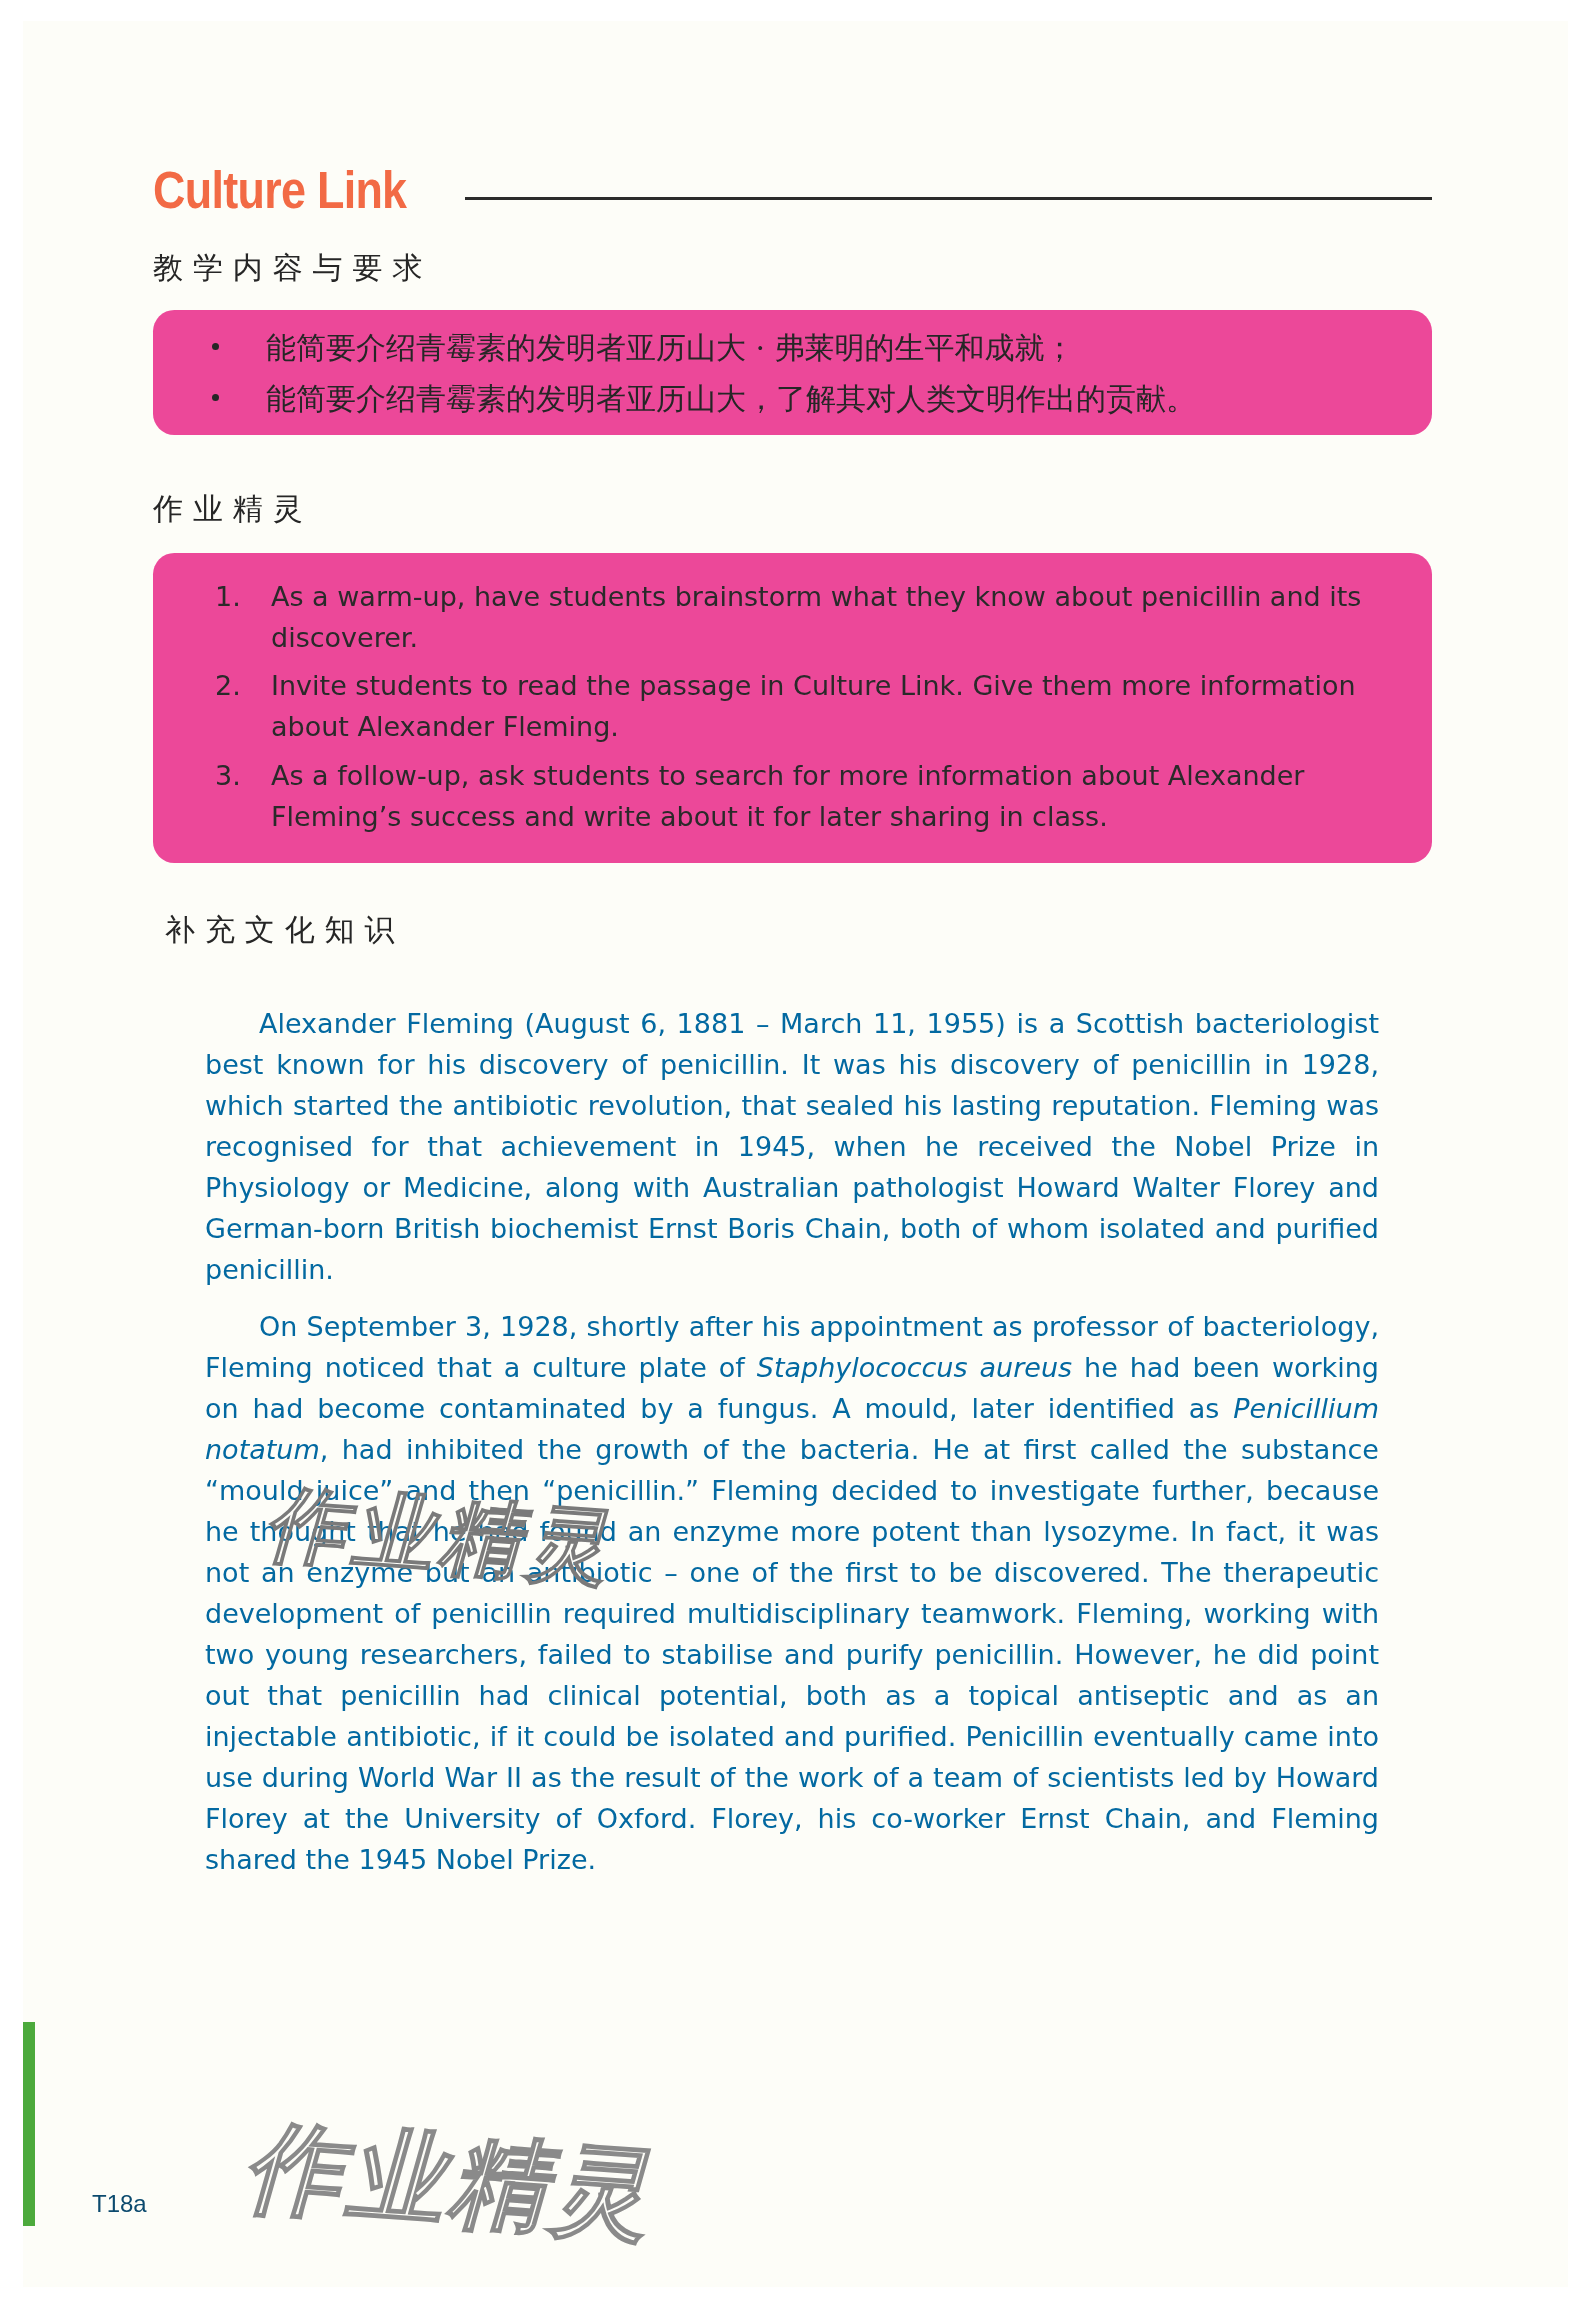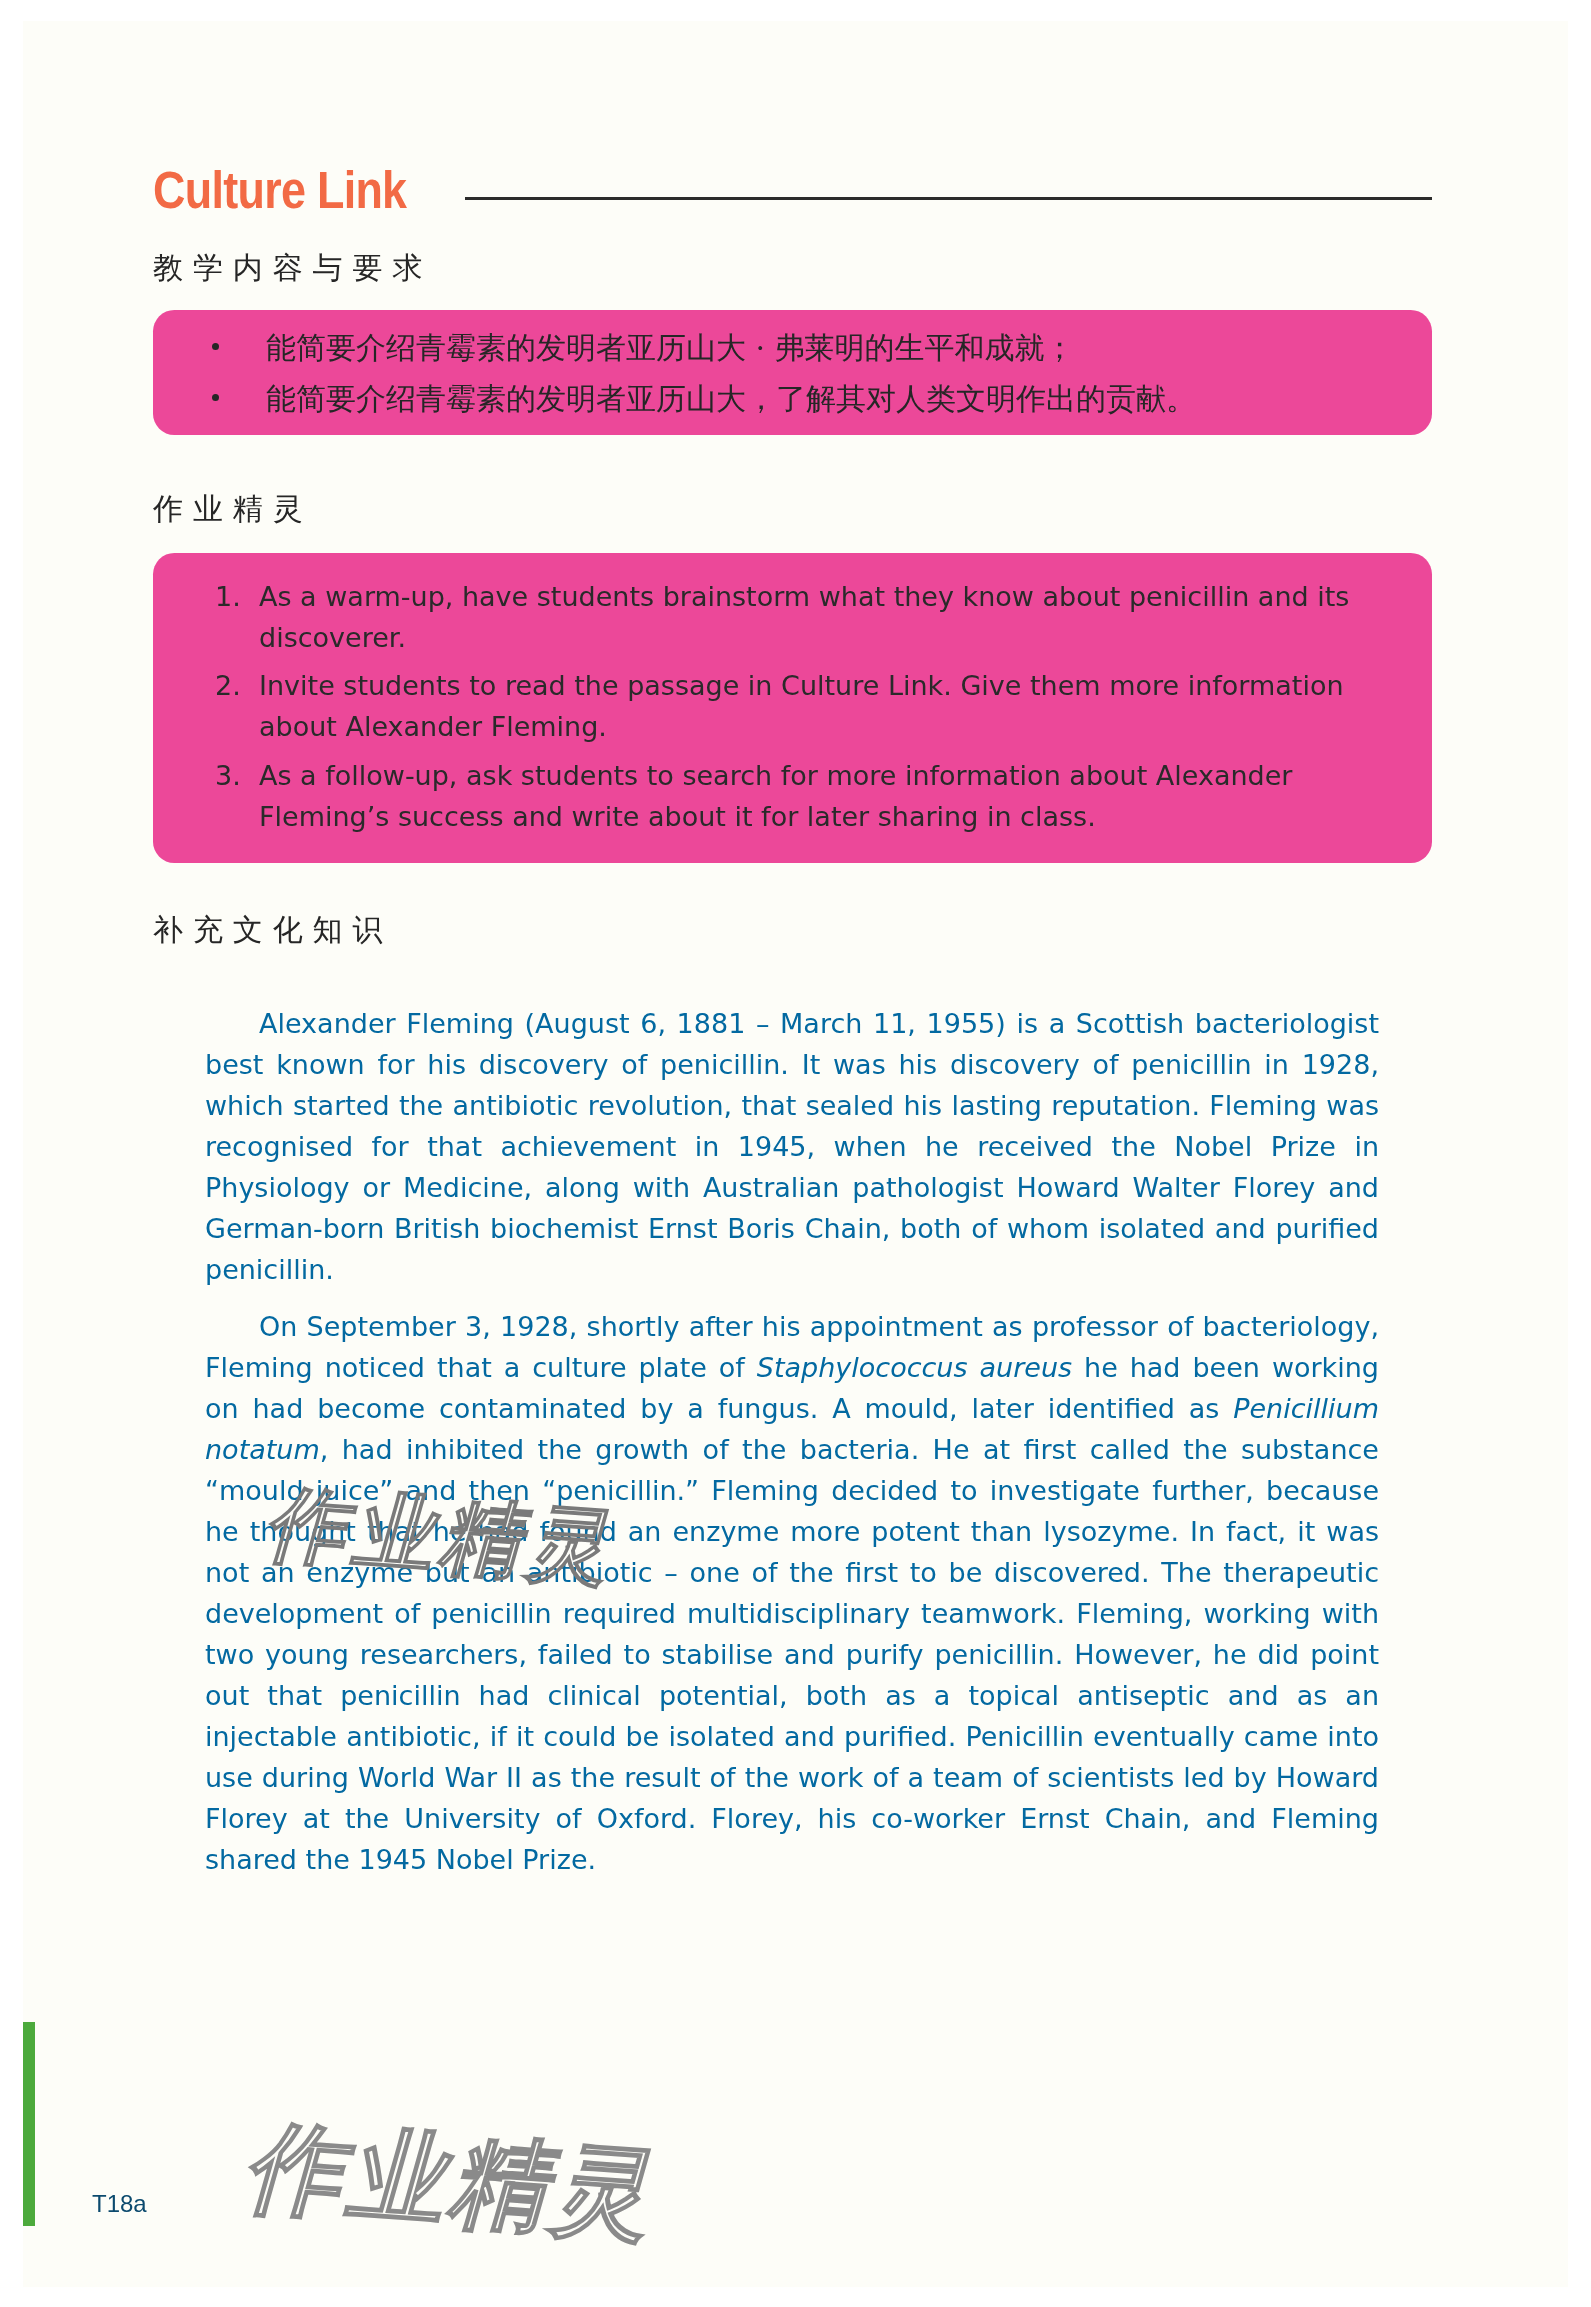--- a/index.html
+++ b/index.html
@@ -72,21 +72,21 @@
   .bullet-text { position: absolute; left: 54px; top: 0; font-family: "DejaVu Serif", serif; }
   .num-item {
     position: absolute;
     left: 62px;
     width: 1166px;
     font-size: 27px;
     line-height: 41px;
     color: #2a2a2a;
   }
   .num-label { position: absolute; left: 0; top: 0; }
-  .num-text { position: absolute; left: 44px; top: 0; width: 1100px; }
+  .num-text { position: absolute; left: 56px; top: 0; width: 1100px; }
   .body-text {
     position: absolute;
     left: 205px; top: 1003px;
     width: 1174px;
     font-size: 27px;
     line-height: 41px;
     color: #0369a1;
     text-align: justify;
   }
   .body-text p { margin: 0 0 16.4px 0; text-indent: 54px; }
@@ -151,21 +151,21 @@
   <div class="num-item" style="top:112px;">
     <span class="num-label">2.</span>
     <span class="num-text">Invite students to read the passage in Culture Link. Give them more information about Alexander Fleming.</span>
   </div>
   <div class="num-item" style="top:202px;">
     <span class="num-label">3.</span>
     <span class="num-text">As a follow-up, ask students to search for more information about Alexander Fleming’s success and write about it for later sharing in class.</span>
   </div>
 </div>
 
-<div class="section-heading" style="top:910px;">补充文化知识</div>
+<div class="section-heading" style="top:910px;margin-left:12px;">补充文化知识</div>
 
 <div class="body-text">
   <p>Alexander Fleming (August 6, 1881 – March 11, 1955) is a Scottish bacteriologist best known for his discovery of penicillin. It was his discovery of penicillin in 1928, which started the antibiotic revolution, that sealed his lasting reputation. Fleming was recognised for that achievement in 1945, when he received the Nobel Prize in Physiology or Medicine, along with Australian pathologist Howard Walter Florey and German-born British biochemist Ernst Boris Chain, both of whom isolated and purified penicillin.</p>
   <p><span>On September 3, 1928, shortly after his appointment as professor of bacteriology, Fleming noticed that a culture plate of </span><em>Staphylococcus aureus</em><span> he had been working on had become contaminated by a fungus. A mould, later identified as </span><em>Penicillium notatum</em><span>, had inhibited the growth of the bacteria. He at first called the substance “mould juice” and then “penicillin.” Fleming decided to investigate further, because he thought that he had found an enzyme more potent than lysozyme. In fact, it was not an enzyme but an antibiotic – one of the first to be discovered. The therapeutic development of penicillin required multidisciplinary teamwork. Fleming, working with two young researchers, failed to stabilise and purify penicillin. However, he did point out that penicillin had clinical potential, both as a topical antiseptic and as an injectable antibiotic, if it could be isolated and purified. Penicillin eventually came into use during World War II as the result of the work of a team of scientists led by Howard Florey at the University of Oxford. Florey, his co-worker Ernst Chain, and Fleming shared the 1945 Nobel Prize.</span></p>
 </div>
 
 <div class="watermark watermark-mid">作业精灵</div>
 
 <div class="green-bar"></div>
 <div class="page-number">T18a</div>

